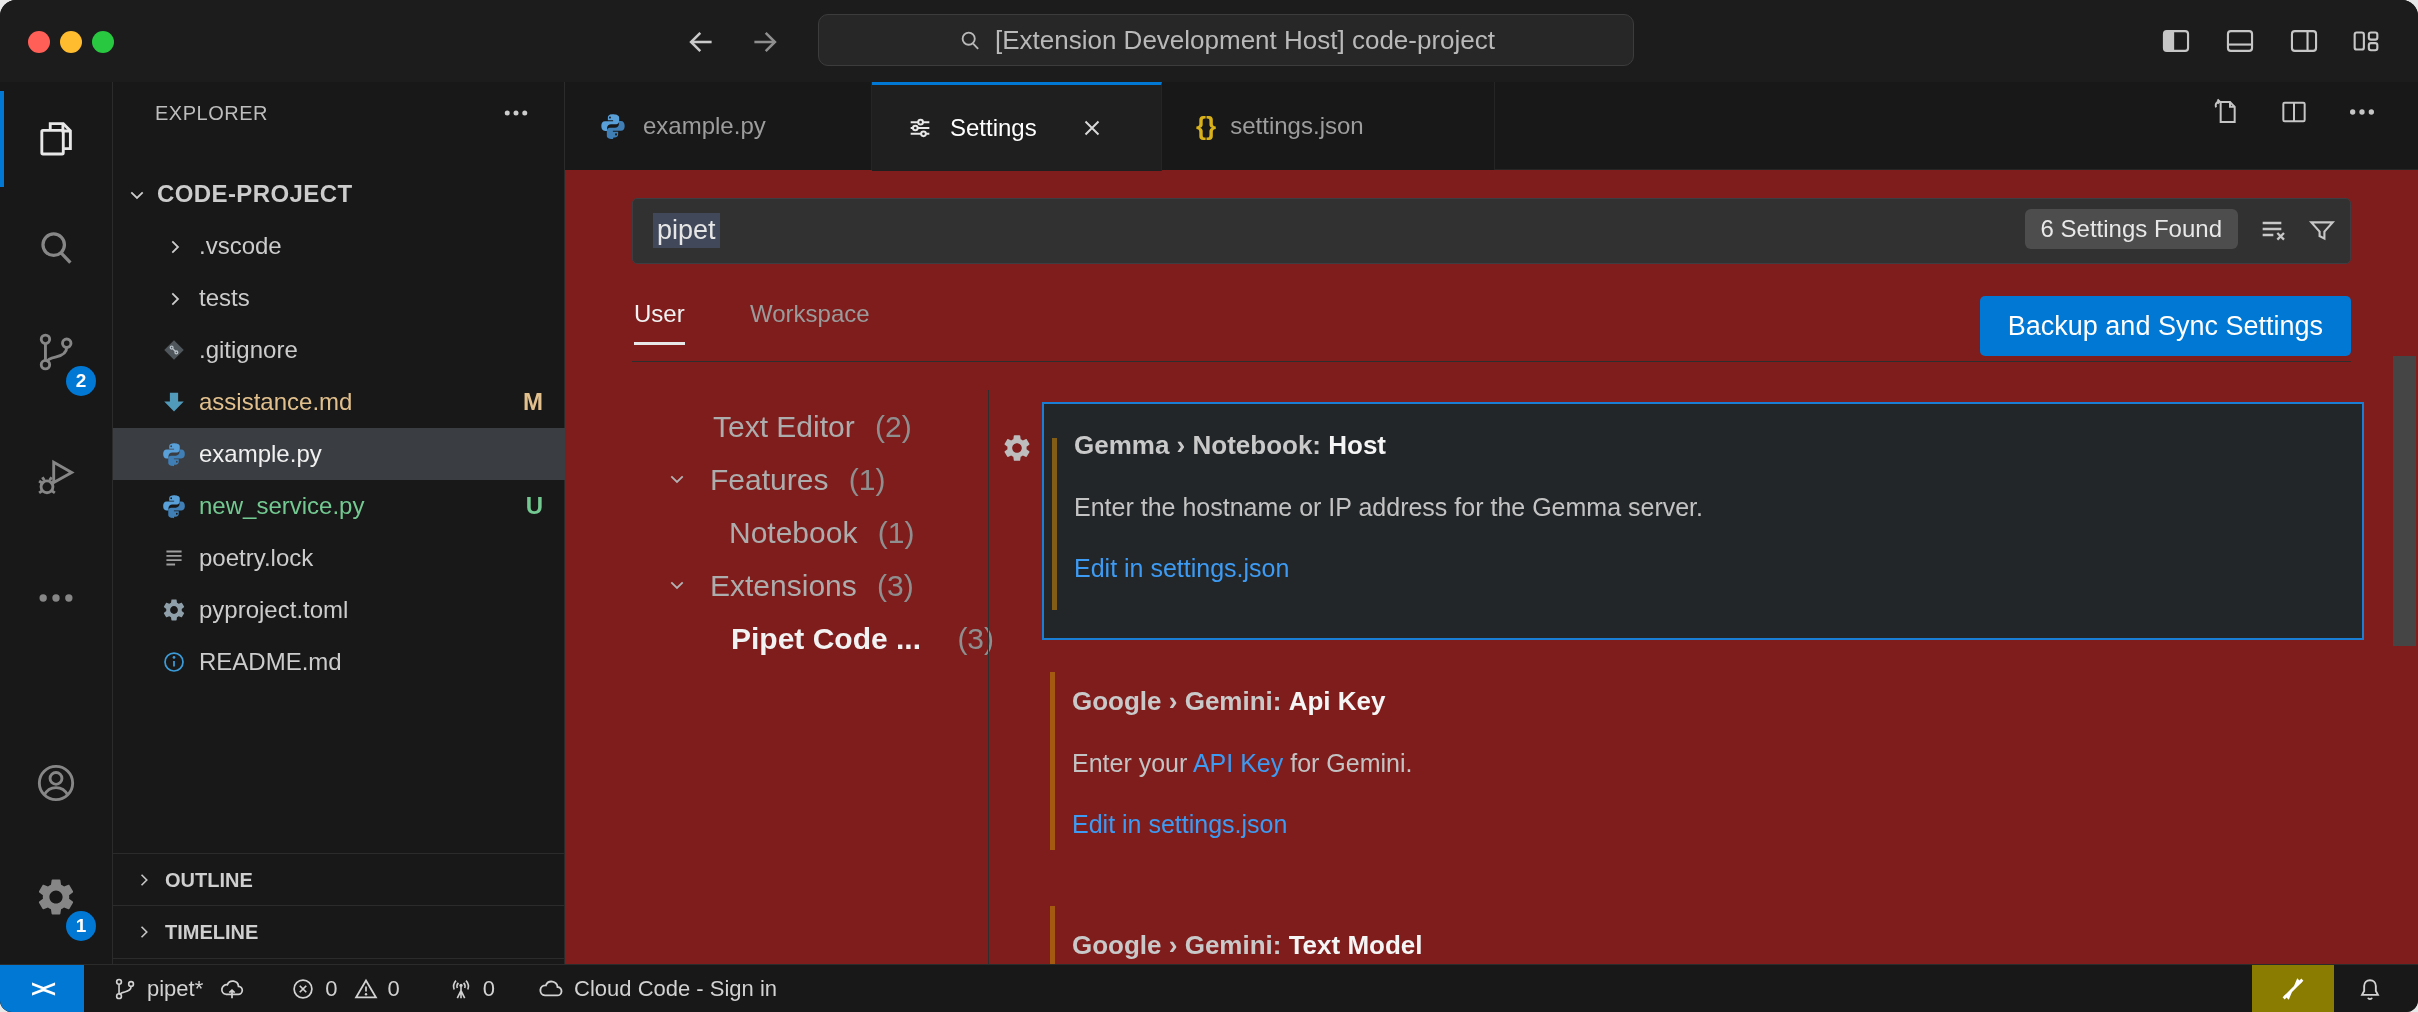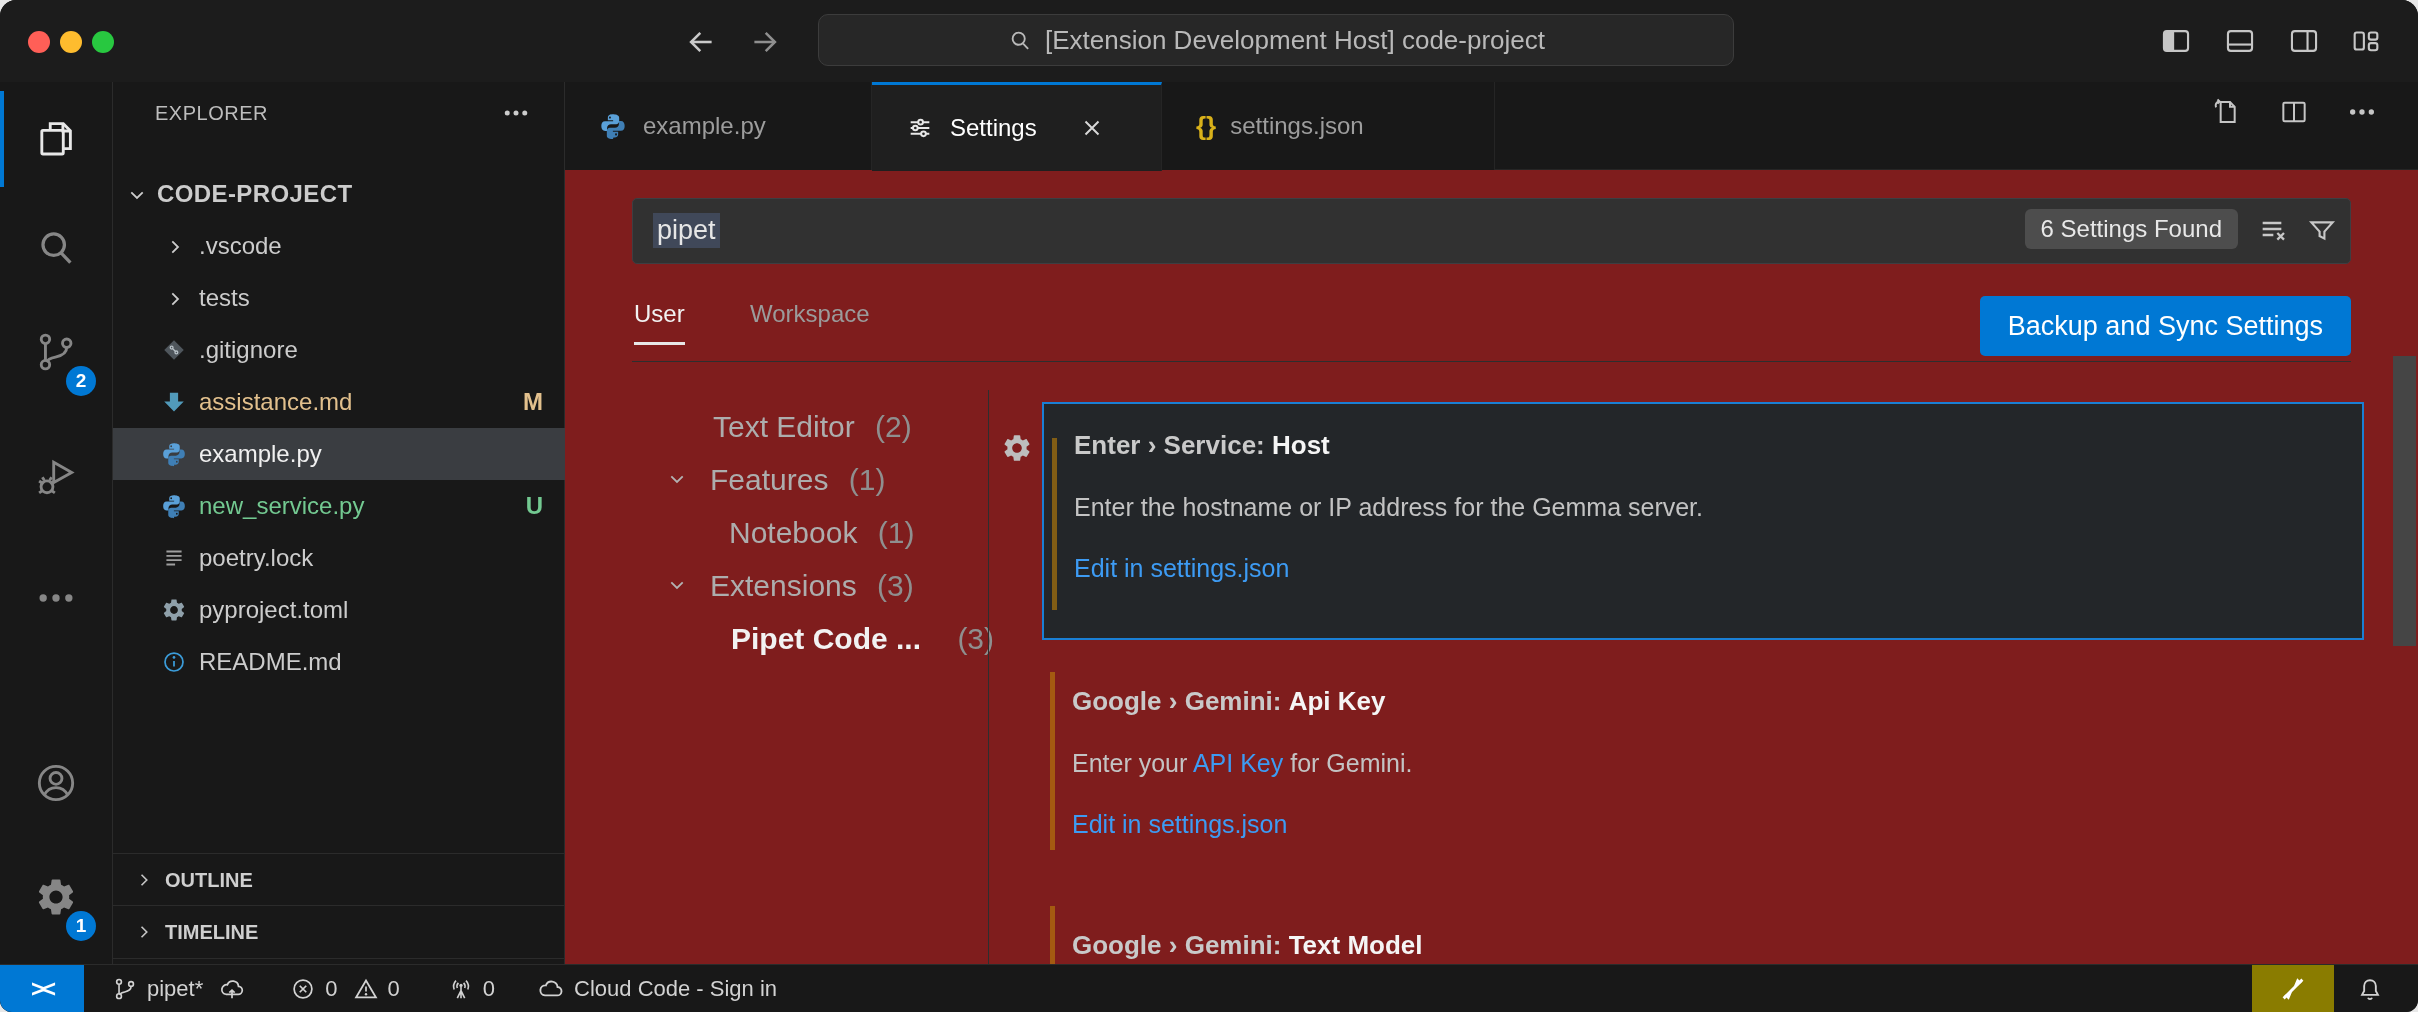--- a/index.html
+++ b/index.html
@@ -7,21 +7,21 @@
        border-radius:16px 16px 12px 12px;font-family:"Liberation Sans",sans-serif;color:#cccccc;
        -webkit-font-smoothing:antialiased;}
   .abs{position:absolute;box-sizing:border-box;}
   svg{display:block;}
 
   
   #titlebar{left:0;top:0;width:2418px;height:82px;background:#1c1c1c;}
   .tl{width:22px;height:22px;border-radius:50%;top:31px;}
   #nav-back{left:684px;top:25px;color:#c9c9c9;}
   #nav-fwd{left:748px;top:25px;color:#8f8f8f;}
-  #tb-search{left:818px;top:14px;width:916px;height:52px;background:#272727;border:1px solid #3c3c3c;
+  #tb-search{left:818px;top:14px;width:816px;height:52px;background:#272727;border:1px solid #3c3c3c;
              border-radius:10px;display:flex;align-items:center;justify-content:center;gap:12px;
              color:#b9b9b9;font-size:26px;}
   .wtool{top:24px;color:#c6c6c6;}
 
   
   #activitybar{left:0;top:82px;width:113px;height:882px;background:#181818;border-right:1px solid #2b2b2b;}
   .ab-item{position:absolute;left:0;width:112px;height:104px;display:flex;align-items:center;justify-content:center;color:#868686;}
   .ab-item.active{color:#e7e7e7;}
   .ab-ind{position:absolute;left:0;top:4px;width:4px;height:96px;background:#0078d4;}
   .ab-badge{position:absolute;right:16px;bottom:8px;min-width:30px;height:30px;border-radius:15px;
@@ -611,21 +611,21 @@
     <div id="toc-divider" class="abs"></div>
     <span id="row-gear" class="abs">
         <svg width="32" height="32">
           <use href="#i-gear"></use>
         </svg>
       </span>
 
     <div id="srow1" class="srow">
       <div class="modbar"></div>
       <div class="content">
-        <div class="s-title"><span class="s-cat">Enter › Service: </span><span class="s-name">Host</span></div>
+        <div class="s-title"><span class="s-cat">Gemma › Notebook: </span><span class="s-name">Host</span></div>
         <div class="s-desc">Enter the hostname or IP address for the Gemma server.</div>
         <a class="s-link">Edit in settings.json</a>
       </div>
     </div>
 
     <div id="srow2" class="srow">
       <div class="modbar"></div>
       <div class="content">
         <div class="s-title"><span class="s-cat">Google › Gemini: </span><span class="s-name">Api Key</span></div>
         <div class="s-desc"><span>Enter your </span><span class="inline-link">API Key</span><span> for Gemini.</span></div>

